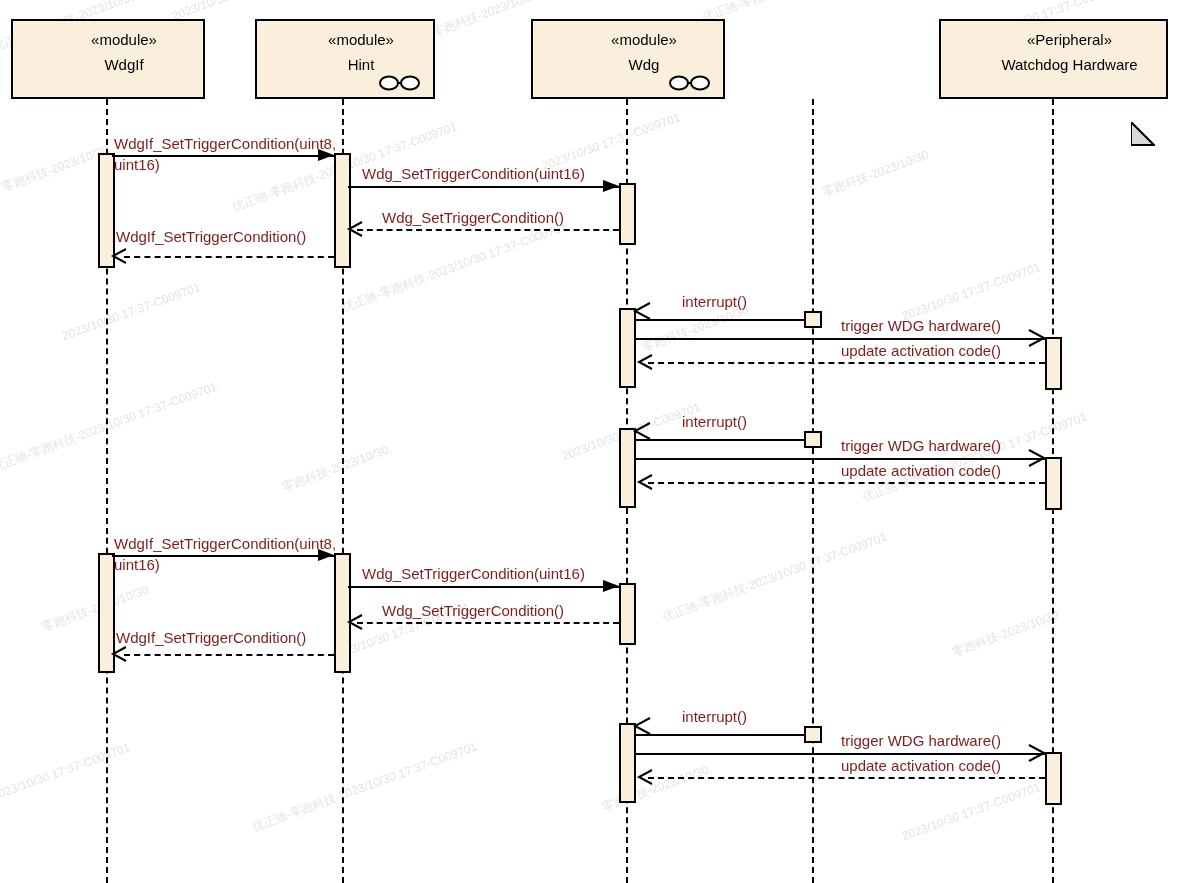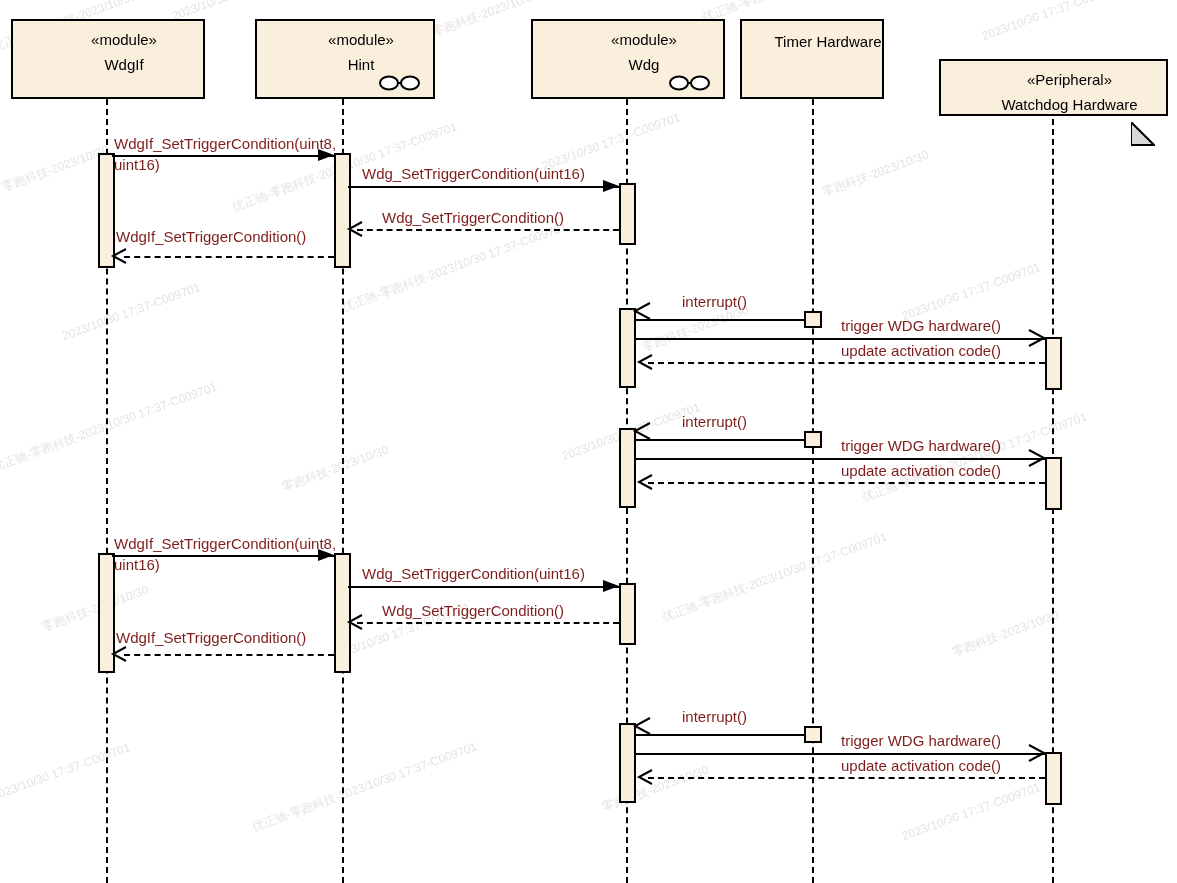--- a/index.html
+++ b/index.html
@@ -169,25 +169,22 @@
   <div class="head-box" style="left:531px; top:19px; width:194px; height:80px;">
     <div class="head-stereotype">«module»</div>
     <div class="head-name">Wdg</div>
     <svg class="lollipop" style="left:136px; top:54px;" viewBox="0 0 42 16">
       <line x1="12" y1="8" x2="28" y2="8" stroke="#000" stroke-width="2"></line>
       <ellipse cx="10" cy="8" rx="9" ry="6.5" fill="#fff" stroke="#000" stroke-width="2"></ellipse>
       <ellipse cx="31" cy="8" rx="9" ry="6.5" fill="#fff" stroke="#000" stroke-width="2"></ellipse>
     </svg>
   </div>
 
-  <div class="head-box" style="left:740px; top:19px; width:144px; height:80px; padding-top:11px;">
-    <div class="head-single">Timer Hardware</div>
-  </div>
-
-  <div class="head-box" style="left:939px; top:19px; width:229px; height:57px;margin-top:40px;">
+
+  <div class="head-box" style="left:939px; top:19px; width:229px; height:80px;">
     <div class="head-stereotype">«Peripheral»</div>
     <div class="head-name">Watchdog Hardware</div>
   </div>
 
   <svg style="position:absolute; left:1131px; top:122px; width:24px; height:24px;" viewBox="0 0 24 24">
     <polygon points="0,0 23,23 0,23" fill="#d8d8d8" stroke="none"></polygon>
     <polyline points="0,0 23,23 0,23 0,0" fill="none" stroke="#000" stroke-width="2"></polyline>
   </svg>
 
   <div class="activation" style="left:98px;  top:153px; width:17px; height:115px;"></div>

